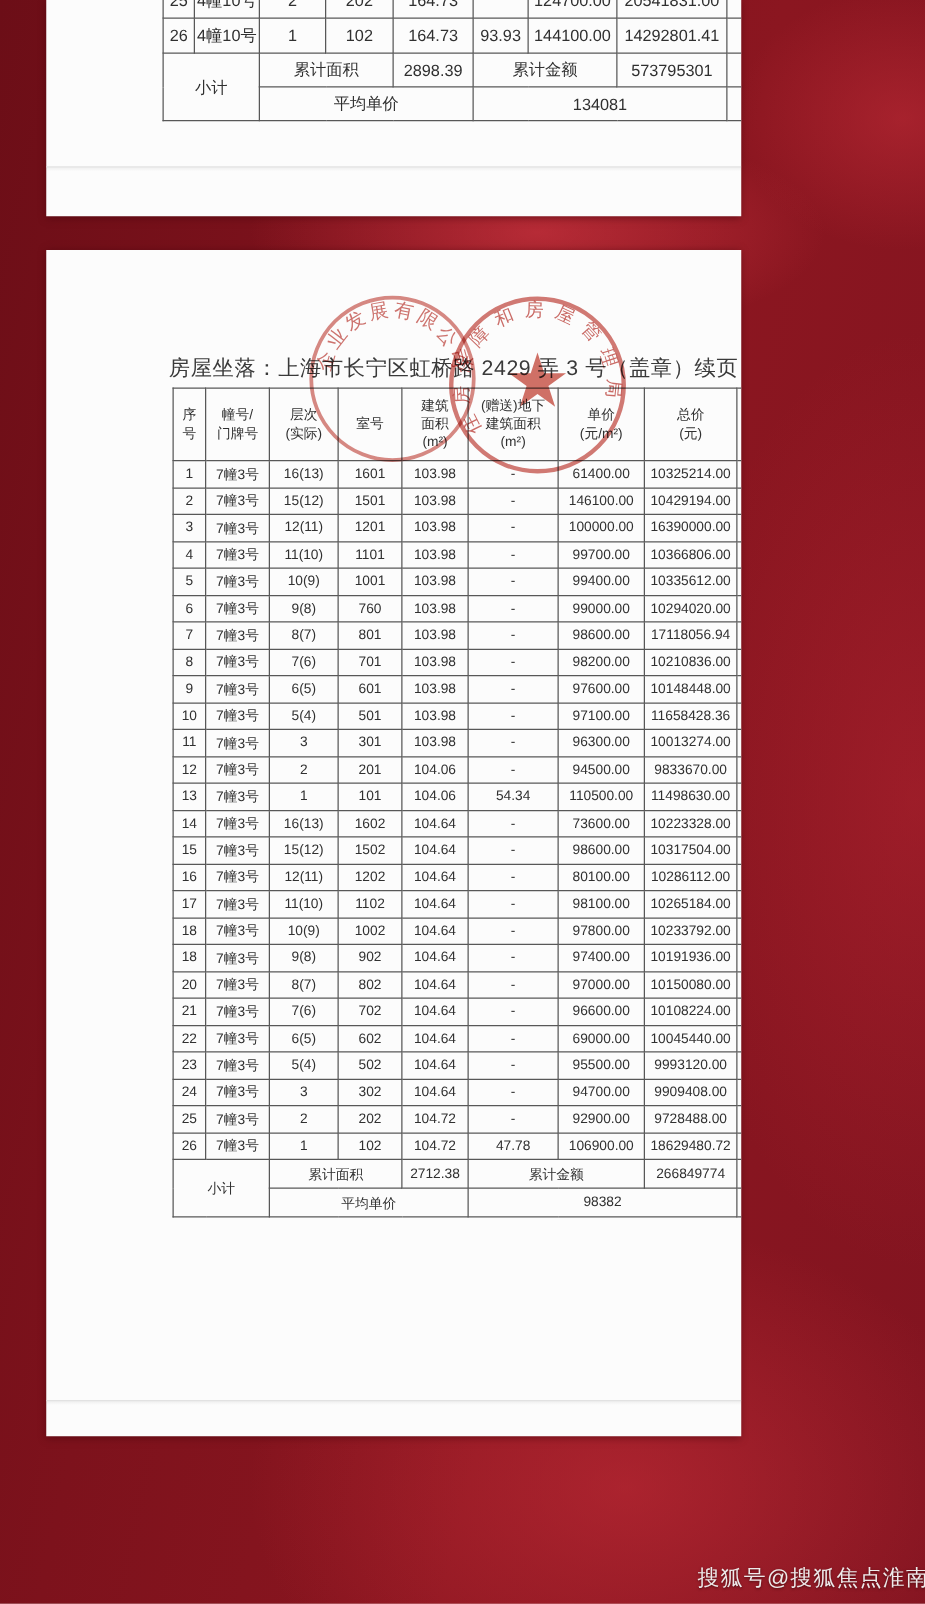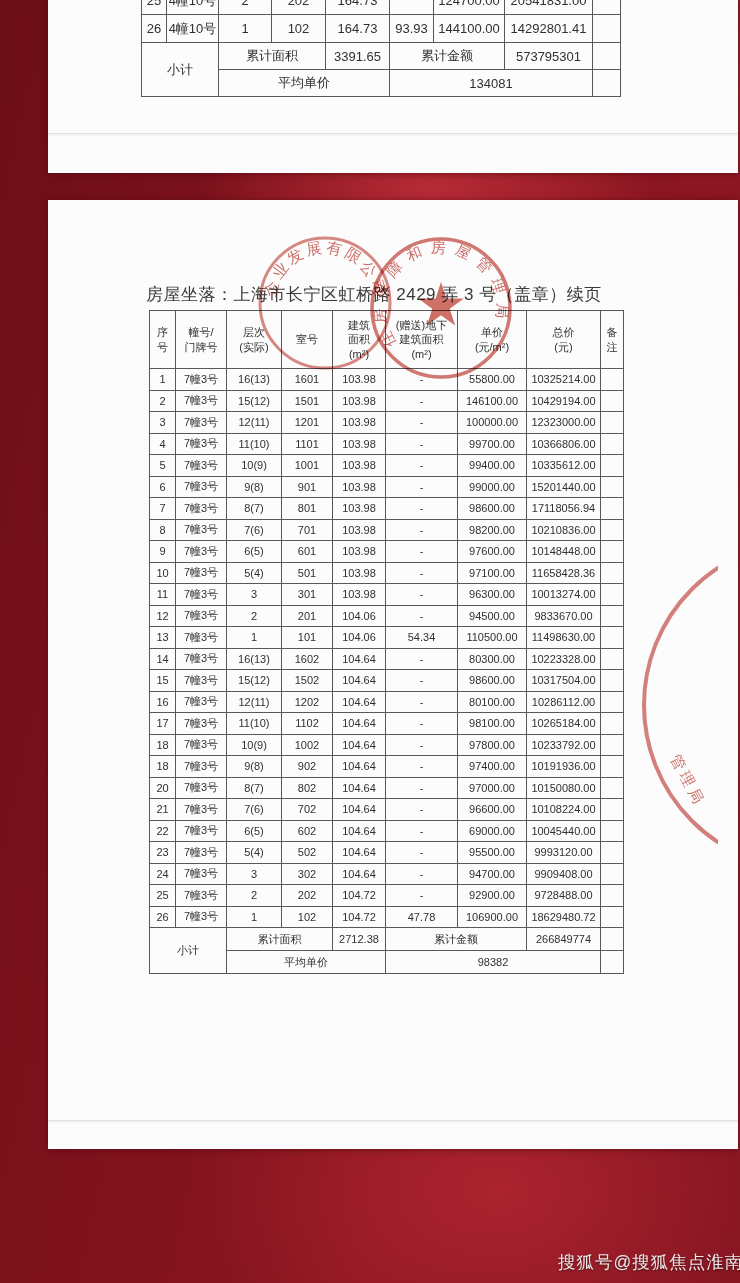--- a/index.html
+++ b/index.html
@@ -8,21 +8,21 @@
     position:relative; overflow:hidden;
     font-family:"Liberation Sans","DejaVu Sans",sans-serif;
     background:
       radial-gradient(ellipse 320px 120px at 430px 186px, rgba(224,62,74,.55), rgba(224,62,74,0) 72%),
       radial-gradient(ellipse 180px 140px at 722px 95px, rgba(212,52,64,.40), rgba(212,52,64,0) 75%),
       radial-gradient(ellipse 430px 300px at 500px 1190px, rgba(214,52,64,.45), rgba(214,52,64,0) 70%),
       radial-gradient(ellipse 260px 500px at 733px 640px, rgba(205,45,58,.33), rgba(205,45,58,0) 75%),
       linear-gradient(102deg, #6c0e17 0%, #7d121c 30%, #8b1620 62%, #821420 100%);
   }
   .page {
-    position:absolute; left:48px; width:690px; background:#fcfcfc;
+    position:absolute; left:37px; width:556px; background:#fcfcfc;
     overflow:hidden; box-shadow:0 1px 6px rgba(70,5,12,.55);
   }
   .page1 { top:0; height:173px; }
   .page2 { top:200px; height:949px; }
   .fold { position:absolute; left:0; right:0; height:1px; background:#e2e2e2; }
   .fold2 { position:absolute; left:0; right:0; height:3px;
            background:linear-gradient(180deg, rgba(0,0,0,.05), rgba(0,0,0,0)); }
 
   .doc-title {
     position:absolute; left:98px; top:83px;
@@ -89,21 +89,21 @@
           <td>93.93</td>
           <td>144100.00</td>
           <td>14292801.41</td>
           <td></td>
         </tr>
       </tbody>
     <tbody class="subs">
       <tr>
         <td colspan="2" rowspan="2">小计</td>
         <td colspan="2">累计面积</td>
-        <td>3391.65</td>
+        <td>2898.39</td>
         <td colspan="2">累计金额</td>
         <td>573795301</td>
         <td></td>
       </tr>
       <tr>
         <td colspan="3">平均单价</td>
         <td colspan="3">134081</td>
         <td></td>
       </tr>
     </tbody>
@@ -151,21 +151,21 @@
       </tr>
     </thead>
     <tbody>
         <tr>
           <td>1</td>
           <td>7幢3号</td>
           <td>16(13)</td>
           <td>1601</td>
           <td>103.98</td>
           <td>-</td>
-          <td>55800.00</td>
+          <td>61400.00</td>
           <td>10325214.00</td>
           <td></td>
         </tr>
         <tr>
           <td>2</td>
           <td>7幢3号</td>
           <td>15(12)</td>
           <td>1501</td>
           <td>103.98</td>
           <td>-</td>
@@ -174,21 +174,21 @@
           <td></td>
         </tr>
         <tr>
           <td>3</td>
           <td>7幢3号</td>
           <td>12(11)</td>
           <td>1201</td>
           <td>103.98</td>
           <td>-</td>
           <td>100000.00</td>
-          <td>12323000.00</td>
+          <td>16390000.00</td>
           <td></td>
         </tr>
         <tr>
           <td>4</td>
           <td>7幢3号</td>
           <td>11(10)</td>
           <td>1101</td>
           <td>103.98</td>
           <td>-</td>
           <td>99700.00</td>
@@ -203,25 +203,25 @@
           <td>103.98</td>
           <td>-</td>
           <td>99400.00</td>
           <td>10335612.00</td>
           <td></td>
         </tr>
         <tr>
           <td>6</td>
           <td>7幢3号</td>
           <td>9(8)</td>
-          <td>901</td>
+          <td>760</td>
           <td>103.98</td>
           <td>-</td>
           <td>99000.00</td>
-          <td>15201440.00</td>
+          <td>10294020.00</td>
           <td></td>
         </tr>
         <tr>
           <td>7</td>
           <td>7幢3号</td>
           <td>8(7)</td>
           <td>801</td>
           <td>103.98</td>
           <td>-</td>
           <td>98600.00</td>
@@ -294,21 +294,21 @@
           <td>11498630.00</td>
           <td></td>
         </tr>
         <tr>
           <td>14</td>
           <td>7幢3号</td>
           <td>16(13)</td>
           <td>1602</td>
           <td>104.64</td>
           <td>-</td>
-          <td>80300.00</td>
+          <td>73600.00</td>
           <td>10223328.00</td>
           <td></td>
         </tr>
         <tr>
           <td>15</td>
           <td>7幢3号</td>
           <td>15(12)</td>
           <td>1502</td>
           <td>104.64</td>
           <td>-</td>

